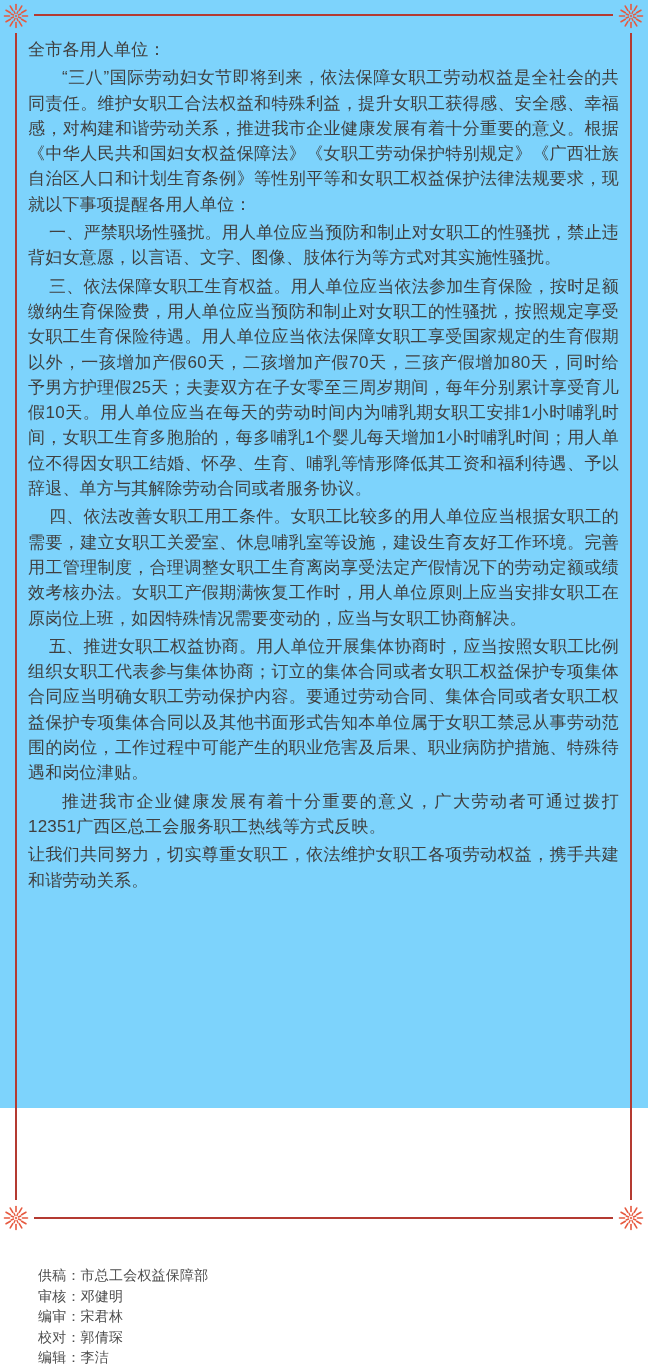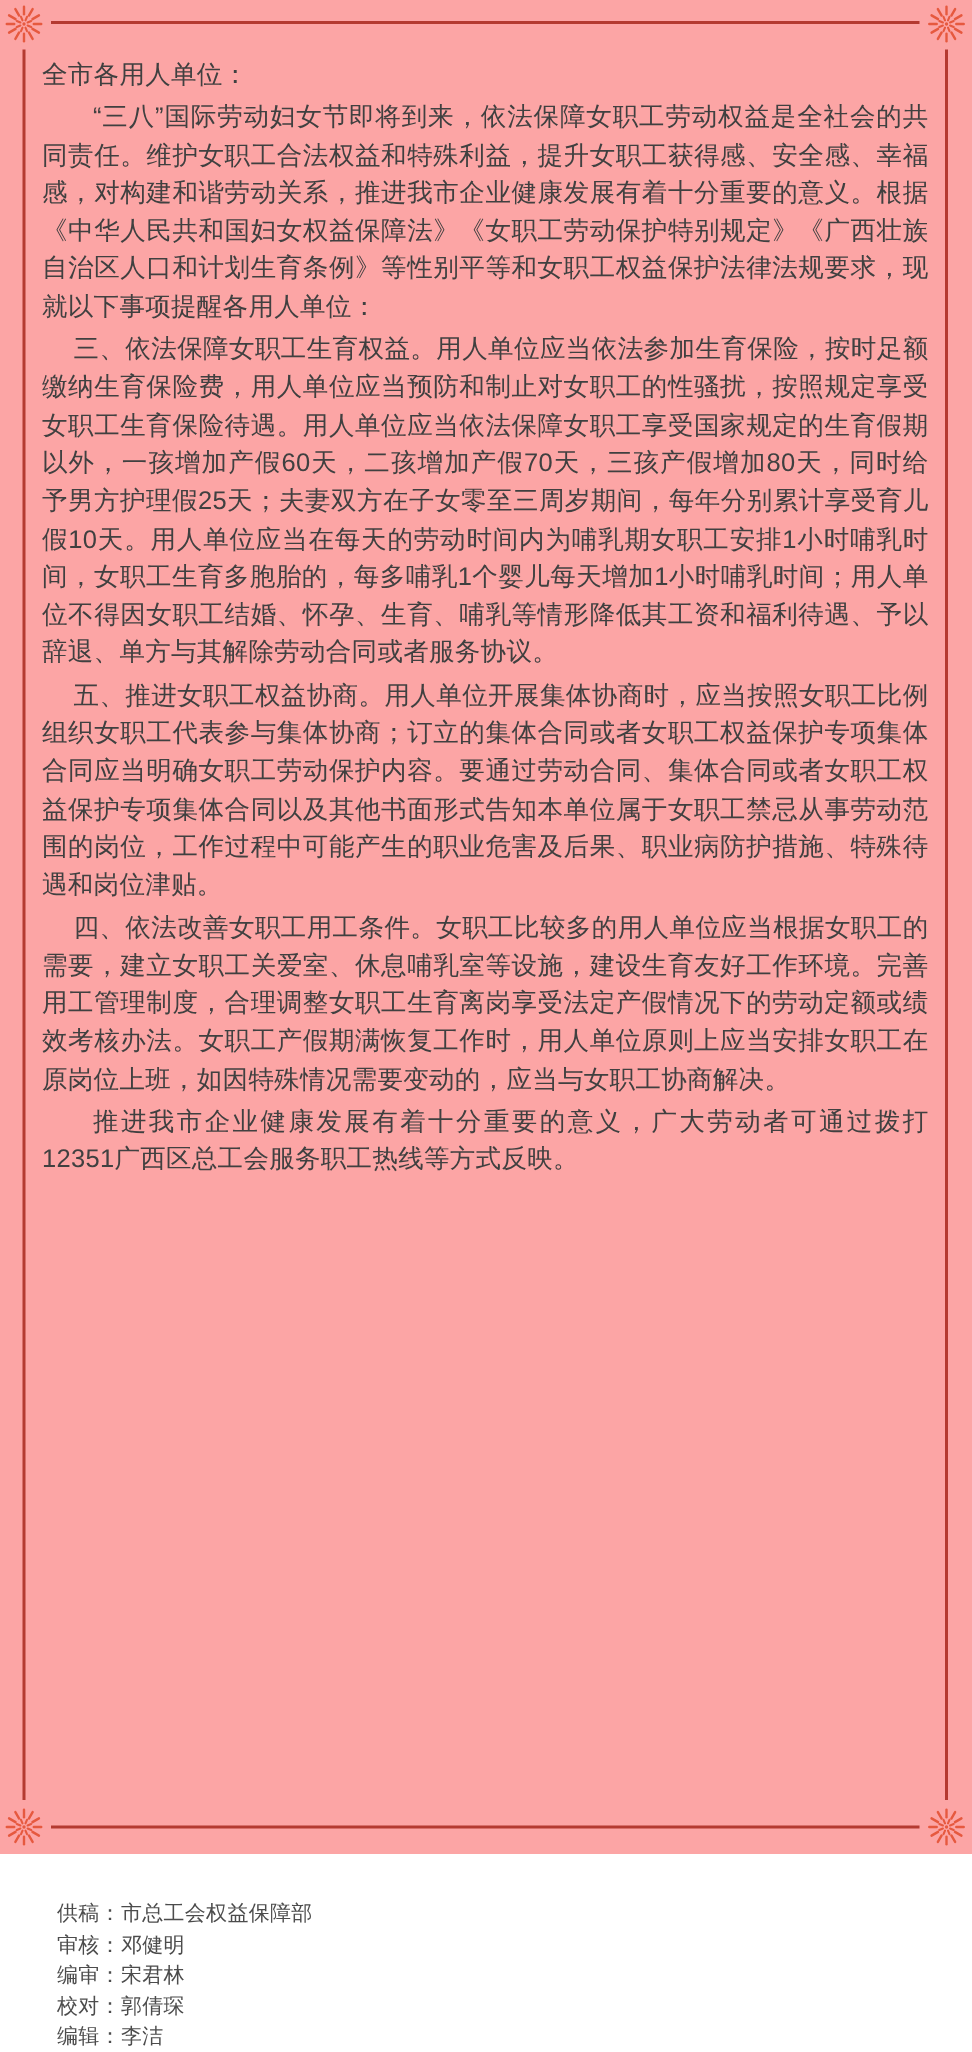--- a/index.html
+++ b/index.html
@@ -9,22 +9,22 @@
   }
   body {
     width: 648px;
     height: 1368px;
     font-family: "Liberation Sans", sans-serif;
     overflow: hidden;
   }
   .page {
     position: relative;
     width: 648px;
-    height: 1236px;
-    background: #fca5a5;
+    height: 1108px;
+    background: #7dd3fc;
   }
   
   .frame-line {
     position: absolute;
     background: #b43a31;
   }
   .frame-line.top    { left: 34px;  top: 14px;   width: 579px; height: 2px; }
   .frame-line.bottom { left: 34px;  top: 1217px; width: 579px; height: 2px; }
   .frame-line.left   { left: 15px;  top: 33px;   width: 2px;   height: 1167px; }
   .frame-line.right  { left: 630px; top: 33px;   width: 2px;   height: 1167px; }
@@ -118,24 +118,26 @@
   <svg class="ornament bl" viewBox="-13 -13 26 26">
       <use href="#fw"></use>
     </svg>
   <svg class="ornament br" viewBox="-13 -13 26 26">
       <use href="#fw"></use>
     </svg>
 
   <div class="content">
     <p class="p-flush">全市各用人单位：</p>
     <p class="p-indent2">“三八”国际劳动妇女节即将到来，依法保障女职工劳动权益是全社会的共同责任。维护女职工合法权益和特殊利益，提升女职工获得感、安全感、幸福感，对构建和谐劳动关系，推进我市企业健康发展有着十分重要的意义。根据《中华人民共和国妇女权益保障法》《女职工劳动保护特别规定》《广西壮族自治区人口和计划生育条例》等性别平等和女职工权益保护法律法规要求，现就以下事项提醒各用人单位：</p>
+    <p class="p-indent1">一、严禁职场性骚扰。用人单位应当预防和制止对女职工的性骚扰，禁止违背妇女意愿，以言语、文字、图像、肢体行为等方式对其实施性骚扰。</p>
     <p class="p-indent1">三、依法保障女职工生育权益。用人单位应当依法参加生育保险，按时足额缴纳生育保险费，用人单位应当预防和制止对女职工的性骚扰，按照规定享受女职工生育保险待遇。用人单位应当依法保障女职工享受国家规定的生育假期以外，一孩增加产假60天，二孩增加产假70天，三孩产假增加80天，同时给予男方护理假25天；夫妻双方在子女零至三周岁期间，每年分别累计享受育儿假10天。用人单位应当在每天的劳动时间内为哺乳期女职工安排1小时哺乳时间，女职工生育多胞胎的，每多哺乳1个婴儿每天增加1小时哺乳时间；用人单位不得因女职工结婚、怀孕、生育、哺乳等情形降低其工资和福利待遇、予以辞退、单方与其解除劳动合同或者服务协议。</p>
+    <p class="p-indent1">四、依法改善女职工用工条件。女职工比较多的用人单位应当根据女职工的需要，建立女职工关爱室、休息哺乳室等设施，建设生育友好工作环境。完善用工管理制度，合理调整女职工生育离岗享受法定产假情况下的劳动定额或绩效考核办法。女职工产假期满恢复工作时，用人单位原则上应当安排女职工在原岗位上班，如因特殊情况需要变动的，应当与女职工协商解决。</p>
     <p class="p-indent1">五、推进女职工权益协商。用人单位开展集体协商时，应当按照女职工比例组织女职工代表参与集体协商；订立的集体合同或者女职工权益保护专项集体合同应当明确女职工劳动保护内容。要通过劳动合同、集体合同或者女职工权益保护专项集体合同以及其他书面形式告知本单位属于女职工禁忌从事劳动范围的岗位，工作过程中可能产生的职业危害及后果、职业病防护措施、特殊待遇和岗位津贴。</p>
-    <p class="p-indent1">四、依法改善女职工用工条件。女职工比较多的用人单位应当根据女职工的需要，建立女职工关爱室、休息哺乳室等设施，建设生育友好工作环境。完善用工管理制度，合理调整女职工生育离岗享受法定产假情况下的劳动定额或绩效考核办法。女职工产假期满恢复工作时，用人单位原则上应当安排女职工在原岗位上班，如因特殊情况需要变动的，应当与女职工协商解决。</p>
     <p class="p-indent2">推进我市企业健康发展有着十分重要的意义，广大劳动者可通过拨打12351广西区总工会服务职工热线等方式反映。</p>
+    <p class="p-flush">让我们共同努力，切实尊重女职工，依法维护女职工各项劳动权益，携手共建和谐劳动关系。</p>
   </div>
 
   <div class="credits">
     <div class="row"><span>供稿：</span><span>市总工会权益保障部</span></div>
     <div class="row"><span>审核：</span><span>邓健明</span></div>
     <div class="row"><span>编审：</span><span>宋君林</span></div>
     <div class="row"><span>校对：</span><span>郭倩琛</span></div>
     <div class="row"><span>编辑：</span><span>李洁</span></div>
   </div>
 

